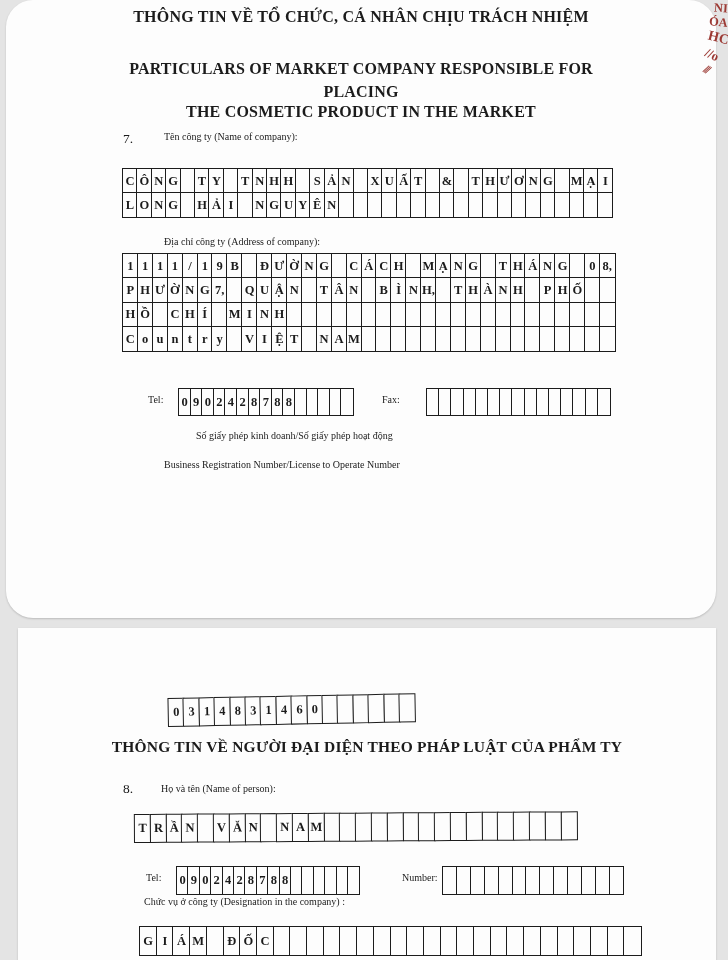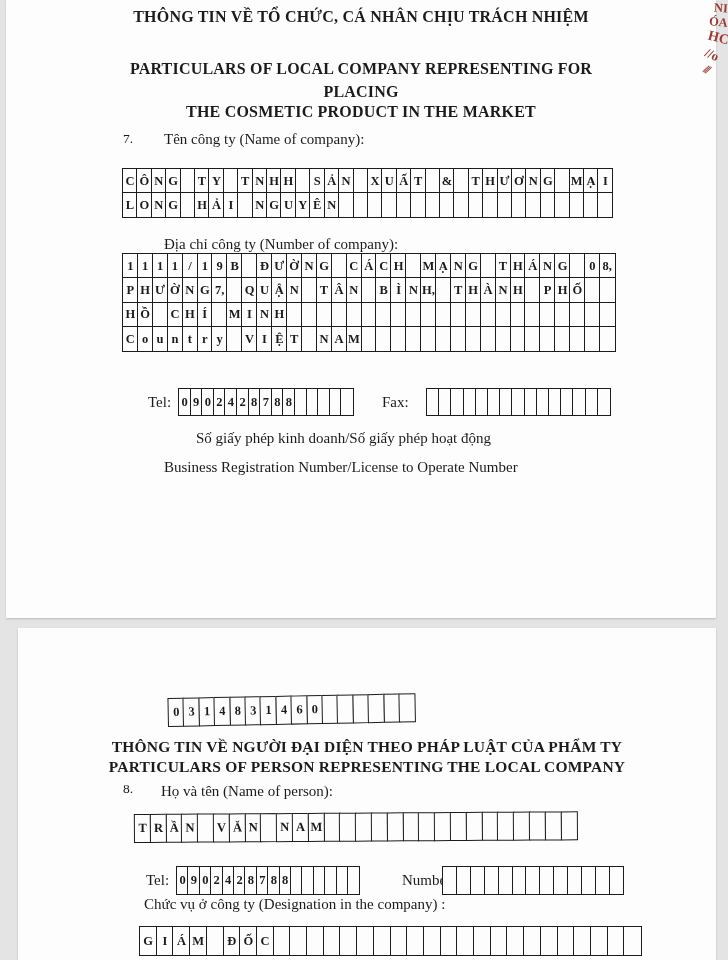--- a/index.html
+++ b/index.html
@@ -10,29 +10,29 @@
     color:#1b1b1b;
     overflow:hidden;
     position:relative;
   }
   .stage{position:absolute;inset:0;overflow:hidden;}
   .page{
     position:absolute;
     background:#fdfdfd;
     box-shadow:0 1px 2px rgba(0,0,0,0.18);
   }
-  #page1{left:6px;top:0;width:710px;height:618px;}
+  #page1{left:6px;top:0;width:710px;height:618px;border-radius:27px;}
   #page2{left:18px;top:628px;width:698px;height:340px;}
 
   .title-line{
     position:absolute;left:0;width:100%;
     text-align:center;font-weight:bold;
     font-size:16px;letter-spacing:.2px;white-space:nowrap;
   }
-  .lbl{position:absolute;font-size:15px;white-space:nowrap;}
+  .lbl{position:absolute;font-size:10px;white-space:nowrap;}
   .item-no{position:absolute;font-size:13.5px;}
 
   .char-grid{position:absolute;}
   .grid-row{display:flex;}
   .grid-row + .grid-row{margin-top:-1.6px;}
   .cell{
     box-sizing:border-box;
     width:var(--cw);height:var(--ch);
     border:1.6px solid #1c1c1c;
     margin-left:-1.6px;
@@ -62,21 +62,21 @@
   .stamp .f4{left:6px;top:62px;transform:rotate(28deg);letter-spacing:-2px;}
 </style>
 </head>
 <body style="background: rgb(228, 228, 228);">
 
 <div class="stage">
 
   <div class="page" id="page1">
 
     <div class="title-line" style="top:8px;">THÔNG TIN VỀ TỔ CHỨC, CÁ NHÂN CHỊU TRÁCH NHIỆM</div>
-    <div class="title-line" style="top:60px;">PARTICULARS OF LOCAL COMPANY REPRESENTING FOR</div>
+    <div class="title-line" style="top:60px;">PARTICULARS OF MARKET COMPANY RESPONSIBLE FOR</div>
     <div class="title-line" style="top:103px;">THE COSMETIC PRODUCT IN THE MARKET</div>
     <div class="title-line" style="top:83px;">PLACING</div>
 
     <div class="item-no" style="left:117px;top:131px;">7.</div>
     <div class="lbl" style="left:158px;top:131px;">Tên công ty (Name of company):</div>
 
     <div class="char-grid" style="left:116px;top:168px;--cw:16px;--ch:26px;">
         <div class="grid-row">
           <div class="cell">C</div>
           <div class="cell">Ô</div>
@@ -144,21 +144,21 @@
           <div class="cell"></div>
           <div class="cell"></div>
           <div class="cell"></div>
           <div class="cell"></div>
           <div class="cell"></div>
           <div class="cell"></div>
           <div class="cell"></div>
         </div>
       </div>
 
-    <div class="lbl" style="left:158px;top:236px;">Địa chỉ công ty (Number of company):</div>
+    <div class="lbl" style="left:158px;top:236px;">Địa chỉ công ty (Address of company):</div>
 
     <div class="char-grid" style="left:116px;top:253px;--cw:16.5px;--ch:26px;">
         <div class="grid-row">
           <div class="cell">1</div>
           <div class="cell">1</div>
           <div class="cell">1</div>
           <div class="cell">1</div>
           <div class="cell">/</div>
           <div class="cell">1</div>
           <div class="cell">9</div>
@@ -367,21 +367,20 @@
           <div class="cell"></div>
           <div class="cell"></div>
           <div class="cell"></div>
           <div class="cell"></div>
           <div class="cell"></div>
           <div class="cell"></div>
         </div>
       </div>
 
     <div class="title-line" style="top:110px;font-size:15.5px;">THÔNG TIN VỀ NGƯỜI ĐẠI DIỆN THEO PHÁP LUẬT CỦA PHẨM TY</div>
-    <div class="title-line" style="top:130px;font-size:15.5px;">PARTICULARS OF PERSON REPRESENTING THE LOCAL COMPANY</div>
 
     <div class="item-no" style="left:105px;top:153px;">8.</div>
     <div class="lbl" style="left:143px;top:155px;">Họ và tên (Name of person):</div>
 
     <div class="char-grid tilt-2" style="left:116px;top:186px;--cw:17.4px;--ch:29px;">
         <div class="grid-row">
           <div class="cell">T</div>
           <div class="cell">R</div>
           <div class="cell">Ầ</div>
           <div class="cell">N</div>

